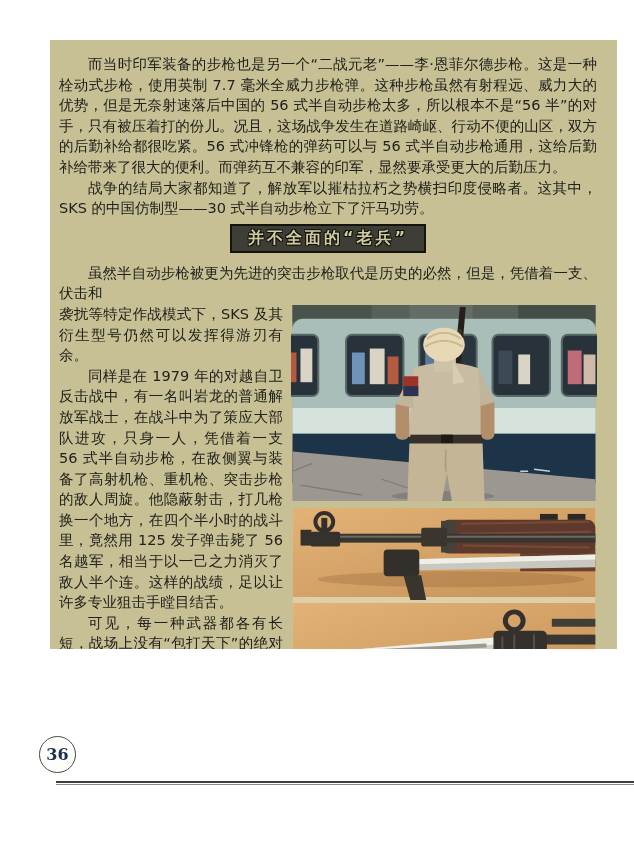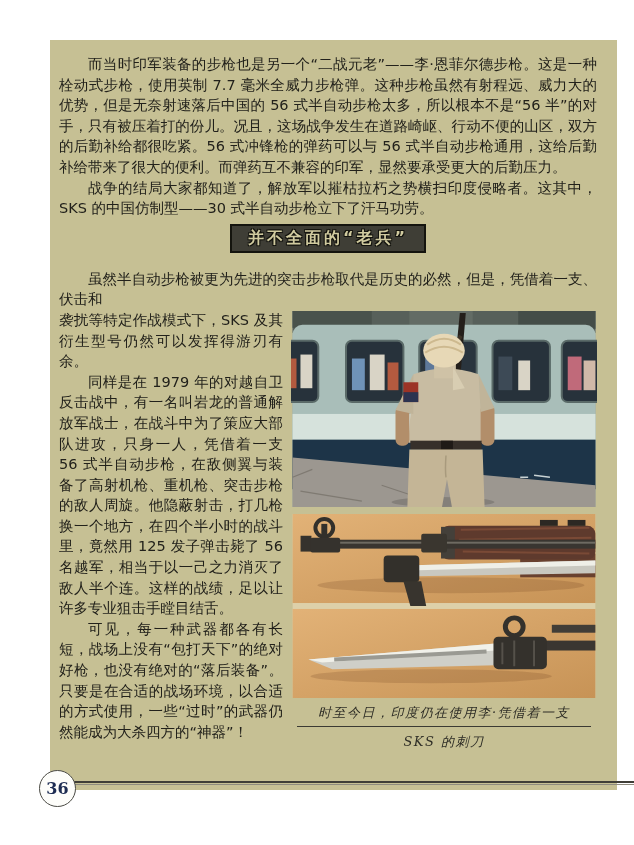--- a/index.html
+++ b/index.html
@@ -10,30 +10,30 @@
     --header-text:#d0ca9f;
     --rule:#3f3e37;
     --page-number:#1d2c52;
   }
   html,body{margin:0;padding:0;}
   body{
     width:634px;height:845px;position:relative;background:#ffffff;
     font-family:"DejaVu Sans", sans-serif;overflow:hidden;
   }
   .panel{
-    position:absolute;left:50px;top:40px;width:567px;height:750px;
+    position:absolute;left:50px;top:40px;width:567px;height:609px;
     background:var(--panel-bg);box-sizing:border-box;
     padding:14px 20px 0 9px;overflow:hidden;
   }
   .body-text p{
     margin:0;text-indent:2em;text-align:justify;
     font-size:14.5px;line-height:20.6px;color:var(--text);
   }
   .body-text p.no-indent{text-indent:0;}
-  .header-wrap{text-align:center;margin:5px 0 16px 0;}
+  .header-wrap{text-align:center;margin:5px 0 10px 0;}
   .header-box{
     display:inline-block;background:var(--header-bg);
     border:2px solid var(--header-border);
     padding:2px 16px;font-size:16px;font-weight:bold;letter-spacing:3px;
     color:var(--header-text);
     text-shadow:1px 1px 0 #12120d,-1px 1px 0 #12120d,1px -1px 0 #12120d,-1px -1px 0 #12120d;
   }
   .content-flow{display:flow-root;}
   .figure-col{float:right;width:306px;margin:1px 0 0 8px;}
   .photo{display:block;}
@@ -45,21 +45,21 @@
   }
   .cap-rule{height:0;border-bottom:1.5px solid #3b3a33;width:96%;margin:1px auto 0 auto;}
   .page-rule{
     position:absolute;left:56px;top:781px;width:578px;height:2px;
     background:var(--rule);z-index:2;
   }
   .page-rule::after{
     content:"";position:absolute;left:0;right:0;top:3px;height:1px;background:#8e8b7f;
   }
   .page-num{
-    position:absolute;left:39px;top:770px;width:37px;height:37px;
+    position:absolute;left:39px;top:736px;width:37px;height:37px;
     border-radius:50%;background:#fdfdfa;border:1.5px solid #4a4a44;
     display:flex;align-items:center;justify-content:center;
     font-family:"DejaVu Serif", serif;font-weight:bold;font-size:16px;
     color:var(--page-number);z-index:5;box-sizing:border-box;
   }
 </style>
 </head>
 <body>
 
 <div class="panel body-text">

